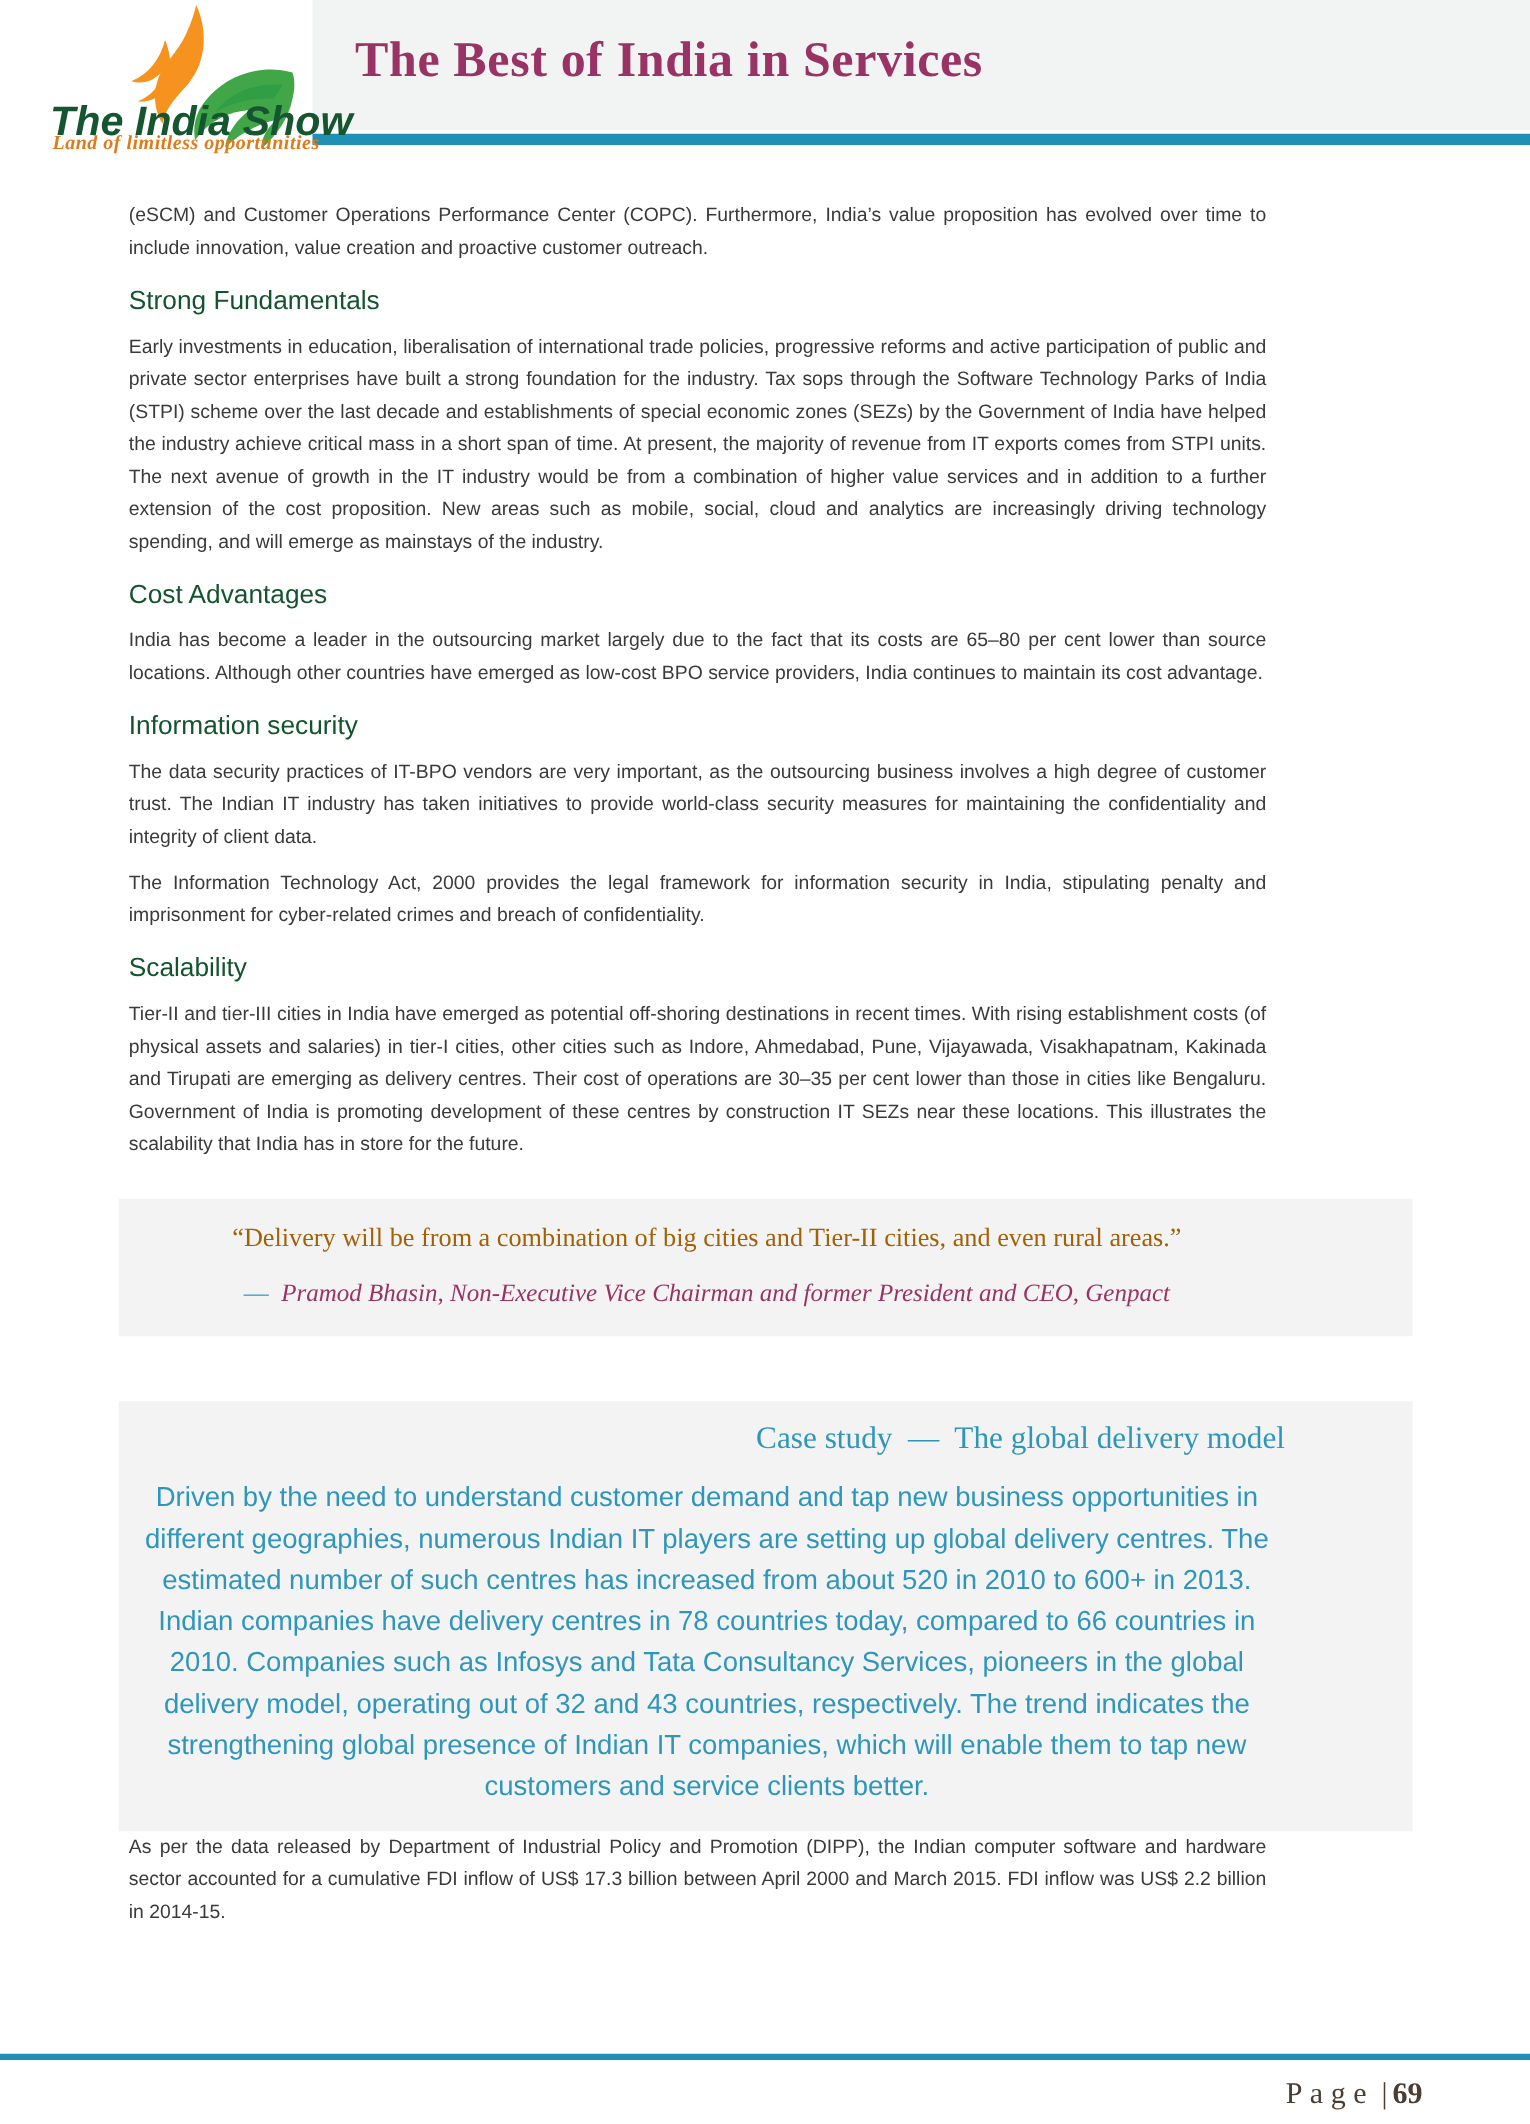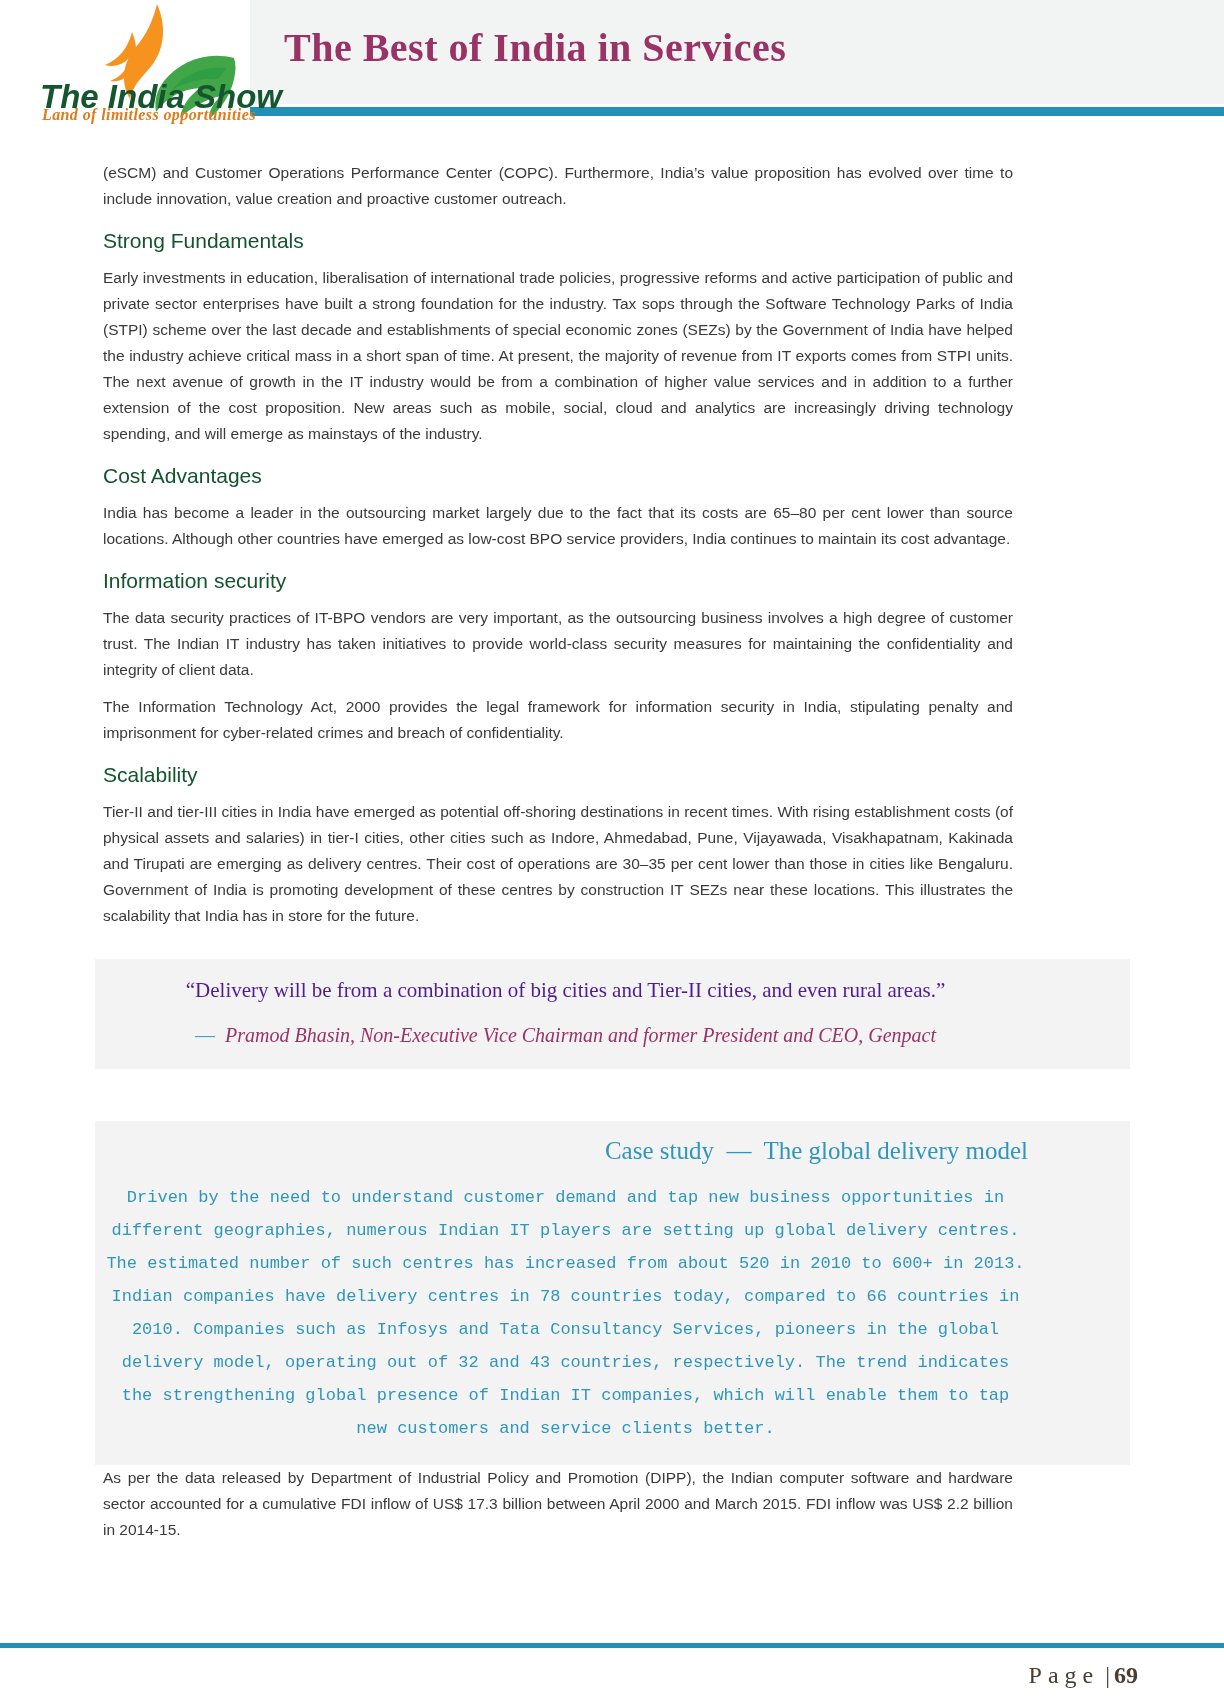--- a/index.html
+++ b/index.html
@@ -39,35 +39,35 @@
     margin:16px 0 11px 0;
   }
   
   .graybox{
     box-sizing:border-box;width:1035px;margin-left:-8px;
     background:#F3F3F4;padding:12px 102px 14px 8px;
   }
   .quote-box{margin-top:30px;}
   .quote-line{
     font-family:"Liberation Serif",serif;font-size:21px;line-height:30px;
-    color:#4c1d95;text-align:center;margin:4px 0 16px 0;
+    color:#a16207;text-align:center;margin:4px 0 16px 0;
   }
   .quote-attrib{
     font-family:"Liberation Serif",serif;font-size:20px;line-height:28px;
     text-align:center;margin:12px 0 6px 0;
   }
   .quote-attrib .dash{color:#3A9CBE;font-style:normal;}
   .quote-attrib .who{color:#993366;font-style:italic;}
   .case-box{margin-top:52px;padding-top:16px;padding-bottom:20px;}
   .case-title{
     font-family:"Liberation Serif",serif;font-size:25px;line-height:28px;
     color:#2F96BA;text-align:right;margin:0 0 16px 0;
   }
   .case-body{
-    font-family:Liberation Mono, monospace;font-size:17px;line-height:33px;
+    font-family:Liberation Sans, sans-serif;font-size:22px;line-height:33px;
     color:#2F96BA;text-align:center;margin:0;
   }
   
   .footer-rule{position:absolute;left:0;top:1643px;width:1224px;height:5px;background:#2090B5;}
   .footer-page{
     position:absolute;top:1662px;right:86px;
     font-family:"Liberation Serif",serif;font-size:24px;color:#4B3D31;
     white-space:nowrap;
   }
   .footer-page .pg-label{letter-spacing:6px;}

